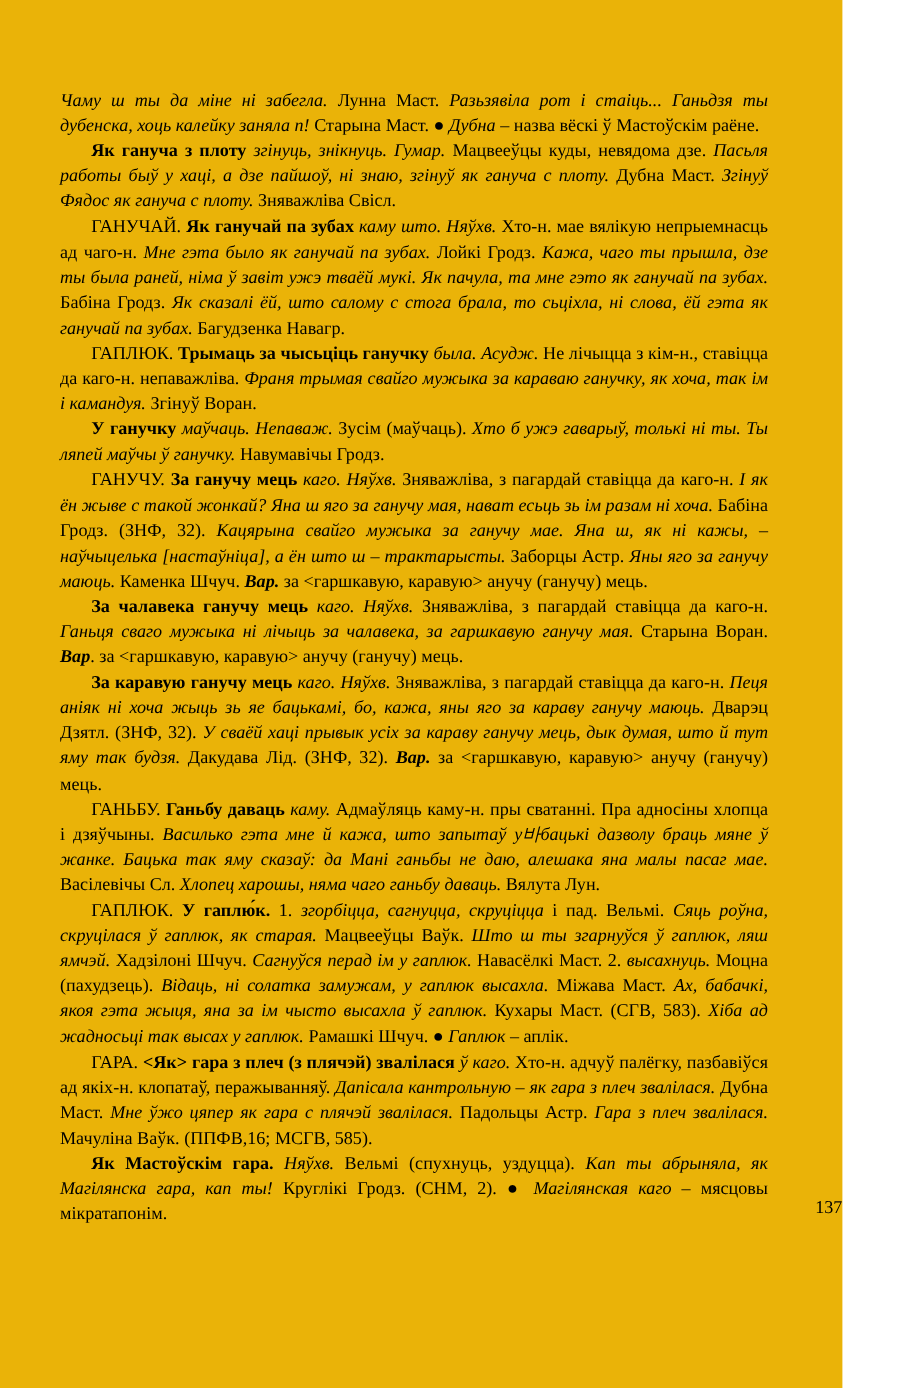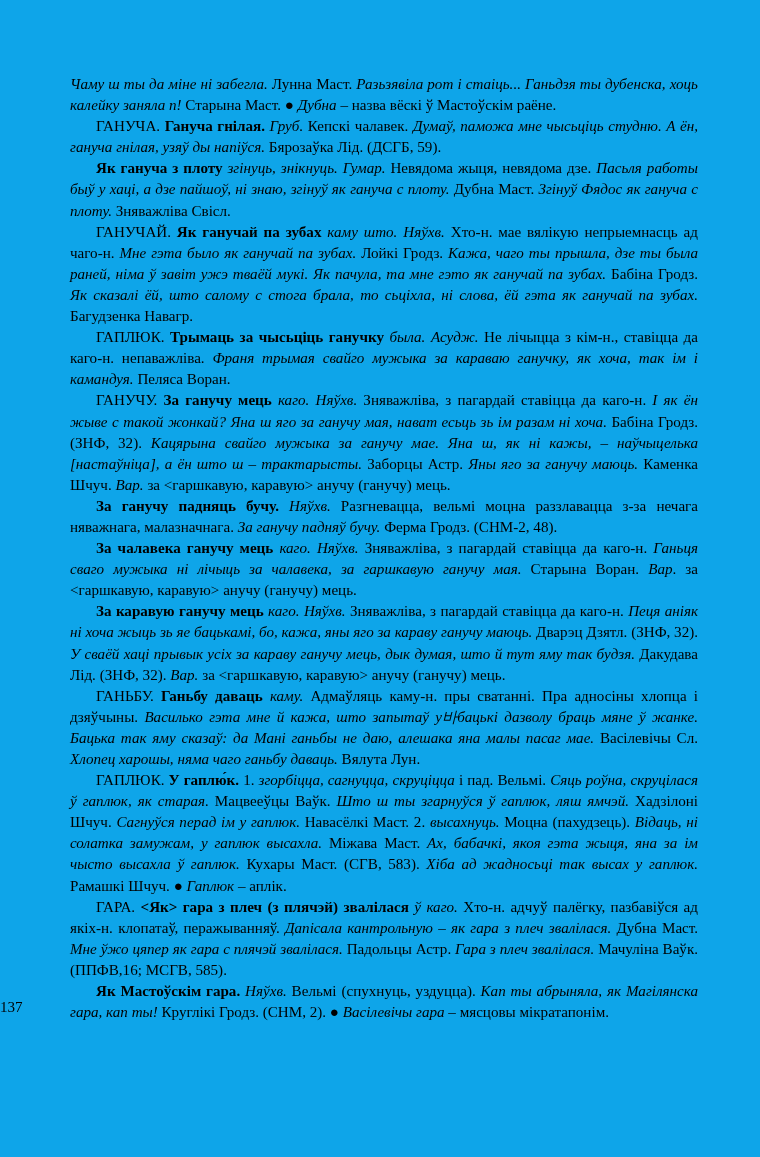--- a/index.html
+++ b/index.html
@@ -9,25 +9,25 @@
   }
   body {
     width: 760px;
     height: 1157px;
     overflow: hidden;
     font-family: "Liberation Serif", "DejaVu Serif", serif;
     color: #000000;
   }
   #page {
     position: relative;
-    width: 760px;
+    width: 702px;
     height: 1157px;
-    background: #0ea5e9;
+    background: #eab308;
     box-sizing: border-box;
-    padding: 74px 62px 0 70px;
+    padding: 74px 62px 0 50px;
   }
   #body-text {
     text-align: justify;
     text-justify: inter-word;
     font-size: 15.1px;
     line-height: 21.1px;
     hyphens: none;
   }
   p.para {
     margin: 0;
@@ -37,56 +37,55 @@
   p.para.noindent {
     text-indent: 0;
   }
   i, .it {
     font-style: italic;
   }
   b, .bd {
     font-weight: bold;
   }
   .bdit {
-    font-weight: normal;
+    font-weight: bold;
     font-style: italic;
   }
   .hw {
     font-weight: normal;
   }
   .bullet {
     font-weight: normal;
   }
   #page-number {
     position: absolute;
     left: 0;
     right: 0;
     top: 997px;
-    text-align: left;
+    text-align: right;
     font-size: 15.1px;
     line-height: 20px;
     font-family: "Liberation Serif", "DejaVu Serif", serif;
   }
 </style>
 </head>
 <body>
 
 <div id="page">
 
   <div id="body-text">
       <p class="para noindent"><i class="it">Чаму ш ты да міне ні забегла.</i><span> Лунна Маст. </span><i class="it">Разьзявіла рот і стаіць... Ганьдзя ты дубенска, хоць калейку заняла п!</i><span> Старына Маст. </span><span class="bullet">●</span><span> </span><i class="it">Дубна</i><span> – назва вёскі ў Мастоўскім раёне.</span></p>
-      <p class="para"><span class="hw">ГАНУЧА. </span><b class="bd">Гануча гнілая.</b><span> </span><i class="it">Груб.</i><span> Кепскі чалавек. </span><i class="it">Думаў, паможа мне чысьціць студню. А ён, гануча гнілая, узяў ды напіўся.</i><span> Бярозаўка Лід. (ДСГБ, 59).</span></p>
-      <p class="para"><b class="bd">Як гануча з плоту</b><span> </span><i class="it">згінуць, знікнуць. Гумар.</i><span> Невядома жыця, невядома дзе. </span><i class="it">Пасьля работы быў у хаці, а дзе пайшоў, ні знаю, згінуў як гануча с плоту.</i><span> Дубна Маст. </span><i class="it">Згінуў Фядос як гануча с плоту.</i><span> Зняважліва Свісл.</span></p>
+      <p class="para"><b class="bd">Як гануча з плоту</b><span> </span><i class="it">згінуць, знікнуць. Гумар.</i><span> Мацвееўцы куды, невядома дзе. </span><i class="it">Пасьля работы быў у хаці, а дзе пайшоў, ні знаю, згінуў як гануча с плоту.</i><span> Дубна Маст. </span><i class="it">Згінуў Фядос як гануча с плоту.</i><span> Зняважліва Свісл.</span></p>
       <p class="para"><span class="hw">ГАНУЧАЙ. </span><b class="bd">Як ганучай па зубах</b><span> </span><i class="it">каму што. Няўхв.</i><span> Хто-н. мае вялікую непрыемнасць ад чаго-н. </span><i class="it">Мне гэта было як ганучай па зубах.</i><span> Лойкі Гродз. </span><i class="it">Кажа, чаго ты прышла, дзе ты была раней, німа ў завіт ужэ тваёй мукі. Як пачула, та мне гэто як ганучай па зубах.</i><span> Бабіна Гродз. </span><i class="it">Як сказалі ёй, што салому с стога брала, то сьціхла, ні слова, ёй гэта як ганучай па зубах.</i><span> Багудзенка Навагр.</span></p>
-      <p class="para"><span class="hw">ГАПЛЮК. </span><b class="bd">Трымаць за чысьціць ганучку</b><span> </span><i class="it">была. Асудж.</i><span> Не лічыцца з кім-н., ставіцца да каго-н. непаважліва. </span><i class="it">Франя трымая свайго мужыка за караваю ганучку, як хоча, так ім і камандуя.</i><span> Пеляса Воран.</span></p>
+      <p class="para"><span class="hw">ГАПЛЮК. </span><b class="bd">Трымаць за чысьціць ганучку</b><span> </span><i class="it">была. Асудж.</i><span> Не лічыцца з кім-н., ставіцца да каго-н. непаважліва. </span><i class="it">Франя трымая свайго мужыка за караваю ганучку, як хоча, так ім і камандуя.</i><span> Згінуў Воран.</span></p>
+      <p class="para"><b class="bd">У ганучку</b><span> </span><i class="it">маўчаць. Непаваж.</i><span> Зусім (маўчаць). </span><i class="it">Хто б ужэ гаварыў, толькі ні ты. Ты ляпей маўчы ў ганучку.</i><span> Навумавічы Гродз.</span></p>
       <p class="para"><span class="hw">ГАНУЧУ. </span><b class="bd">За ганучу мець</b><span> </span><i class="it">каго. Няўхв.</i><span> Зняважліва, з пагардай ставіцца да каго-н. </span><i class="it">І як ён жыве с такой жонкай? Яна ш яго за ганучу мая, нават есьць зь ім разам ні хоча.</i><span> Бабіна Гродз. (ЗНФ, 32). </span><i class="it">Кацярына свайго мужыка за ганучу мае. Яна ш, як ні кажы, – наўчыцелька [настаўніца], а ён што ш – трактарысты.</i><span> Заборцы Астр. </span><i class="it">Яны яго за ганучу маюць.</i><span> Каменка Шчуч. </span><span class="bdit">Вар.</span><span> за &lt;гаршкавую, каравую&gt; анучу (ганучу) мець.</span></p>
-      <p class="para"><b class="bd">За ганучу падняць бучу.</b><span> </span><i class="it">Няўхв.</i><span> Разгневацца, вельмі моцна раззлавацца з-за нечага няважнага, малазначнага. </span><i class="it">За ганучу падняў бучу.</i><span> Ферма Гродз. (СНМ-2, 48).</span></p>
       <p class="para"><b class="bd">За чалавека ганучу мець</b><span> </span><i class="it">каго. Няўхв.</i><span> Зняважліва, з пагардай ставіцца да каго-н. </span><i class="it">Ганьця сваго мужыка ні лічыць за чалавека, за гаршкавую ганучу мая.</i><span> Старына Воран. </span><span class="bdit">Вар</span><span>. за &lt;гаршкавую, каравую&gt; анучу (ганучу) мець.</span></p>
       <p class="para"><b class="bd">За каравую ганучу мець</b><span> </span><i class="it">каго. Няўхв.</i><span> Зняважліва, з пагардай ставіцца да каго-н. </span><i class="it">Пеця аніяк ні хоча жыць зь яе бацькамі, бо, кажа, яны яго за караву ганучу маюць.</i><span> Дварэц Дзятл. (ЗНФ, 32). </span><i class="it">У сваёй хаці прывык усіх за караву ганучу мець, дык думая, што й тут яму так будзя.</i><span> Дакудава Лід. (ЗНФ, 32). </span><span class="bdit">Вар.</span><span> за &lt;гаршкавую, каравую&gt; анучу (ганучу) мець.</span></p>
       <p class="para"><span class="hw">ГАНЬБУ. </span><b class="bd">Ганьбу даваць</b><span> </span><i class="it">каму.</i><span> Адмаўляць каму-н. пры сватанні. Пра адносіны хлопца і дзяўчыны. </span><i class="it">Василько гэта мне й кажа, што запытаў у바бацькі дазволу браць мяне ў жанке. Бацька так яму сказаў: да Мані ганьбы не даю, алешака яна малы пасаг мае.</i><span> Васілевічы Сл. </span><i class="it">Хлопец харошы, няма чаго ганьбу даваць.</i><span> Вялута Лун.</span></p>
       <p class="para"><span class="hw">ГАПЛЮК. </span><b class="bd">У гаплю́к.</b><span> 1. </span><i class="it">згорбіцца, сагнуцца, скруціцца</i><span> і пад. Вельмі. </span><i class="it">Сяць роўна, скруцілася ў гаплюк, як старая.</i><span> Мацвееўцы Ваўк. </span><i class="it">Што ш ты згарнуўся ў гаплюк, ляш ямчэй.</i><span> Хадзілоні Шчуч. </span><i class="it">Сагнуўся перад ім у гаплюк.</i><span> Навасёлкі Маст. 2. </span><i class="it">высахнуць.</i><span> Моцна (пахудзець). </span><i class="it">Відаць, ні солатка замужам, у гаплюк высахла.</i><span> Міжава Маст. </span><i class="it">Ах, бабачкі, якоя гэта жыця, яна за ім чысто высахла ў гаплюк.</i><span> Кухары Маст. (СГВ, 583). </span><i class="it">Хіба ад жадносьці так высах у гаплюк.</i><span> Рамашкі Шчуч. </span><span class="bullet">●</span><span> </span><i class="it">Гаплюк</i><span> – аплік.</span></p>
       <p class="para"><span class="hw">ГАРА. </span><b class="bd">&lt;Як&gt; гара з плеч (з плячэй) звалілася</b><span> </span><i class="it">ў каго.</i><span> Хто-н. адчуў палёгку, пазбавіўся ад якіх-н. клопатаў, перажыванняў. </span><i class="it">Дапісала кантрольную – як гара з плеч звалілася.</i><span> Дубна Маст. </span><i class="it">Мне ўжо цяпер як гара с плячэй звалілася.</i><span> Падольцы Астр. </span><i class="it">Гара з плеч звалілася.</i><span> Мачуліна Ваўк. (ППФВ,16; МСГВ, 585).</span></p>
-      <p class="para"><b class="bd">Як Мастоўскім гара.</b><span> </span><i class="it">Няўхв.</i><span> Вельмі (спухнуць, уздуцца). </span><i class="it">Кап ты абрыняла, як Магілянска гара, кап ты!</i><span> Круглікі Гродз. (СНМ, 2). </span><span class="bullet">●</span><span> </span><i class="it">Васілевічы гара</i><span> – мясцовы мікратапонім.</span></p>
+      <p class="para"><b class="bd">Як Мастоўскім гара.</b><span> </span><i class="it">Няўхв.</i><span> Вельмі (спухнуць, уздуцца). </span><i class="it">Кап ты абрыняла, як Магілянска гара, кап ты!</i><span> Круглікі Гродз. (СНМ, 2). </span><span class="bullet">●</span><span> </span><i class="it">Магілянская каго</i><span> – мясцовы мікратапонім.</span></p>
     </div>
 
   <div id="page-number">137</div>
 
 </div>
 
 </body></html>

